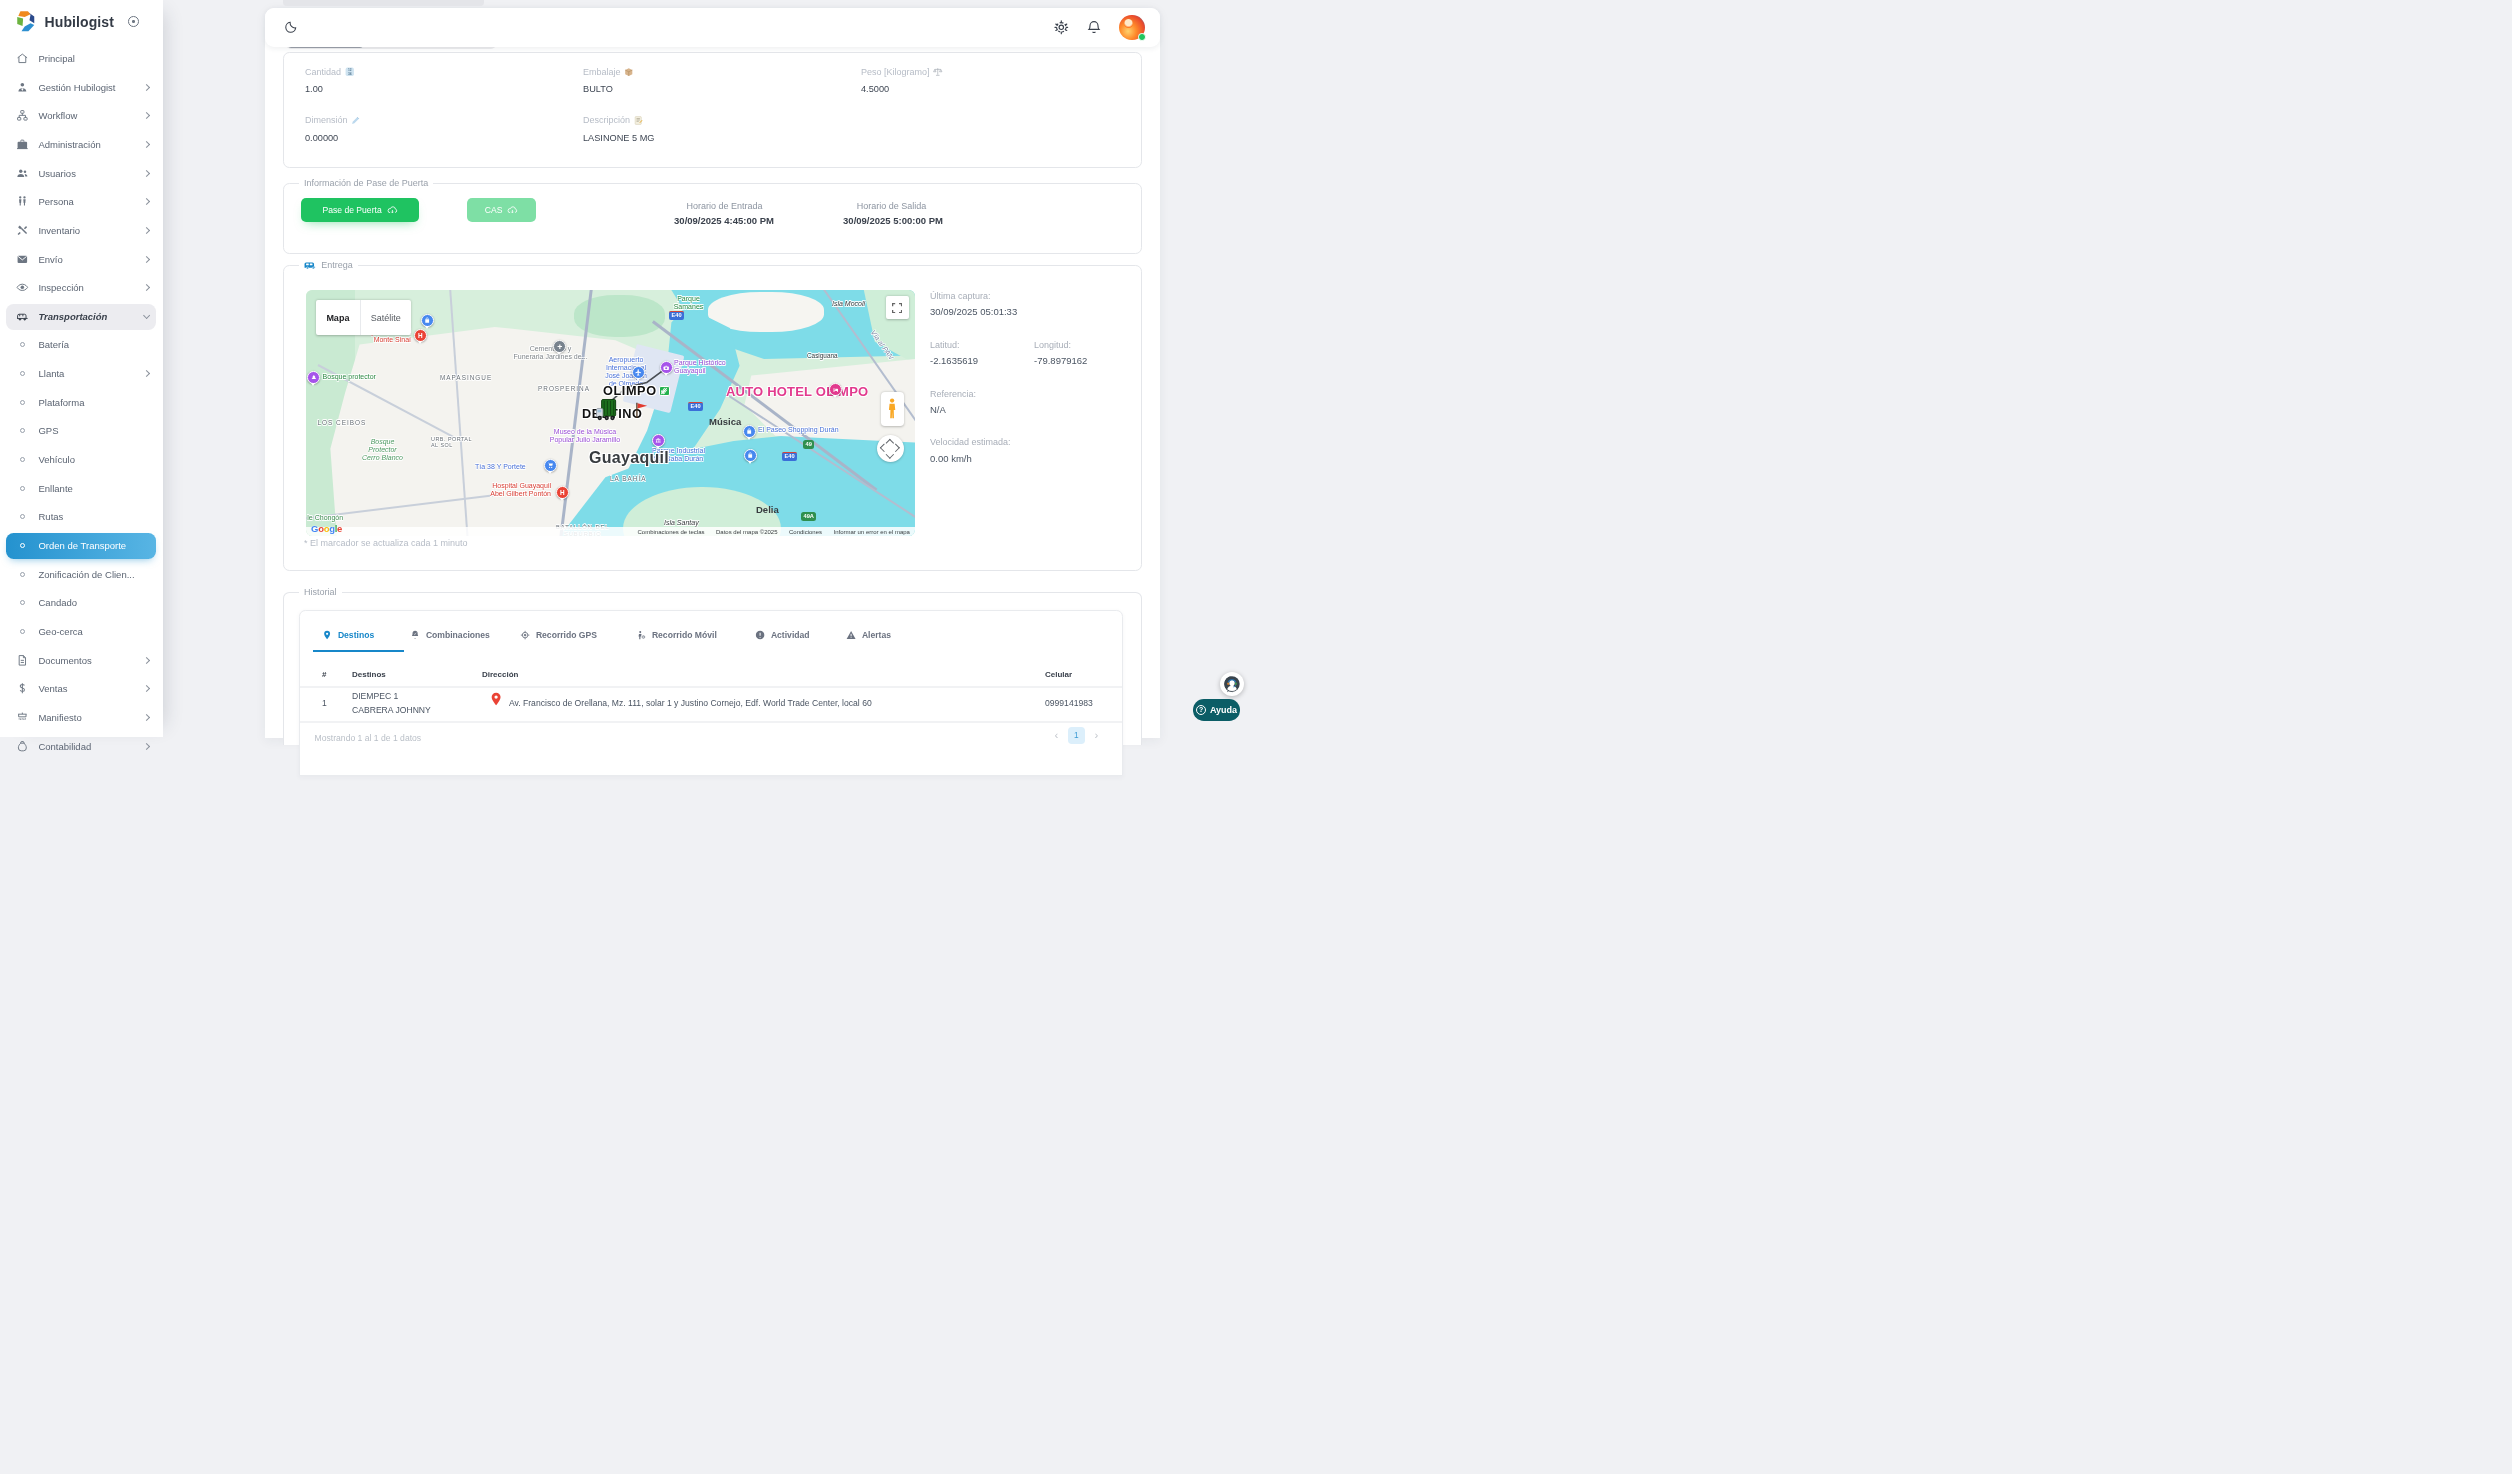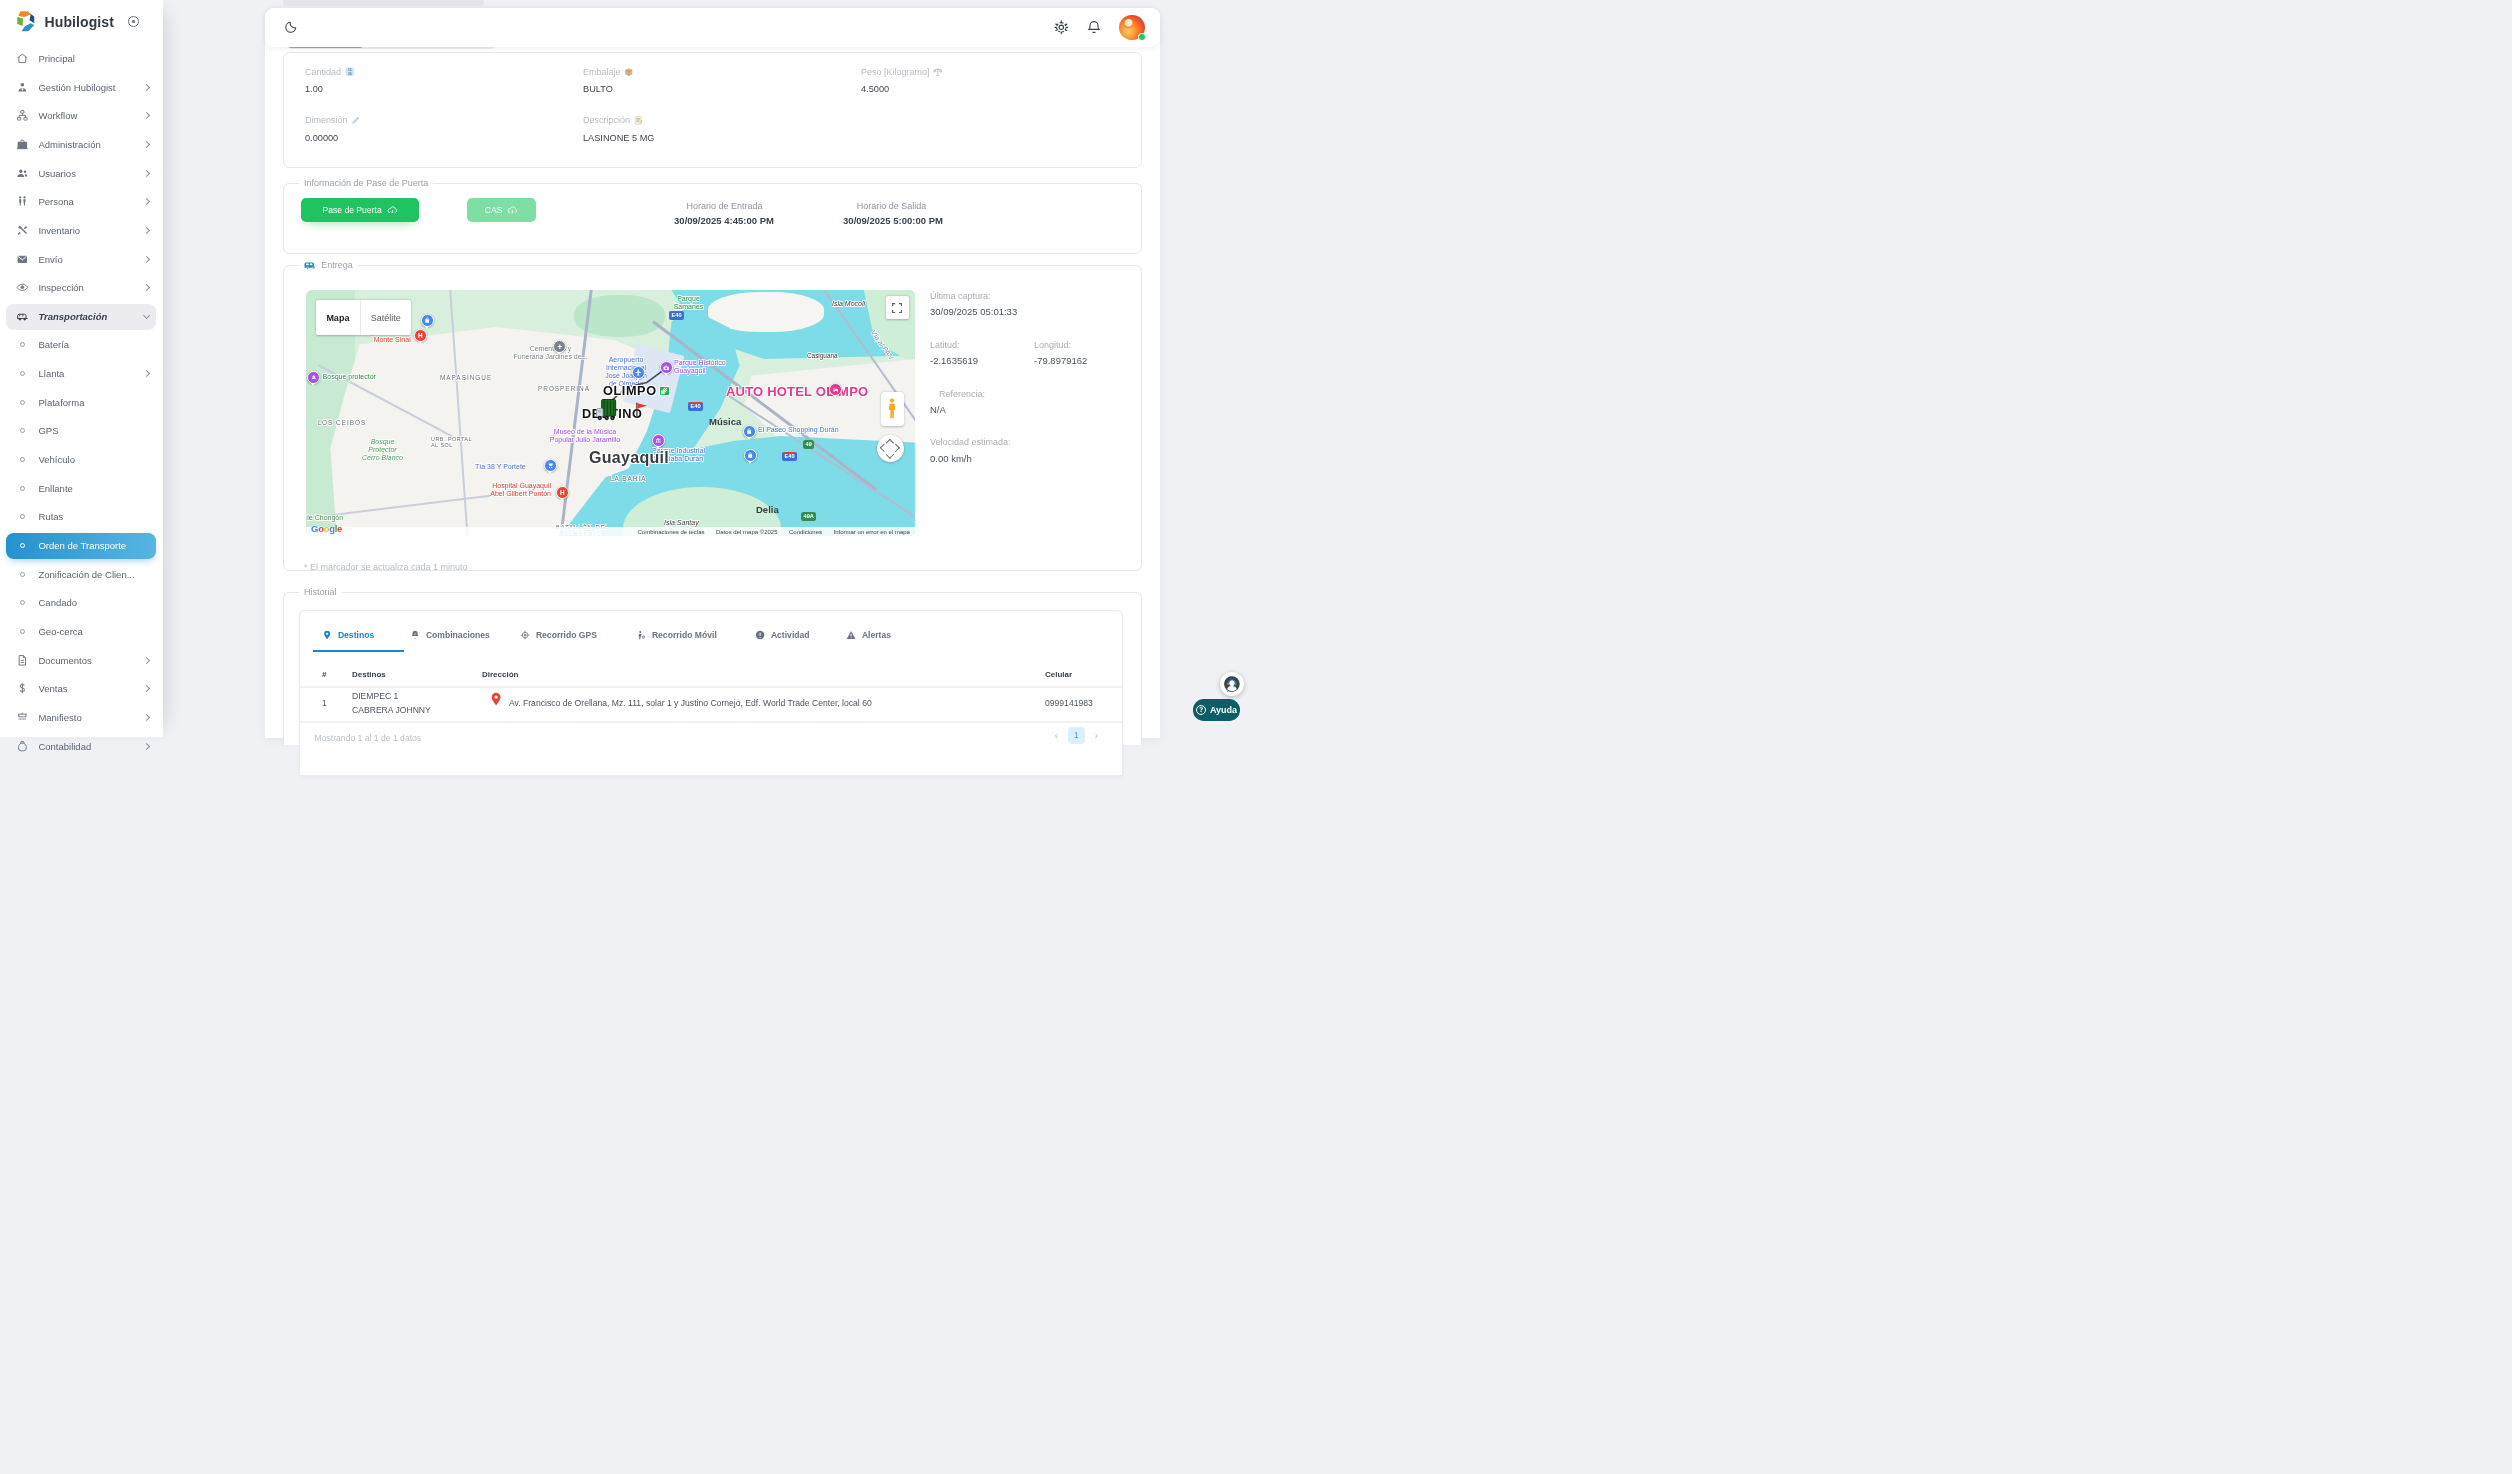--- a/index.html
+++ b/index.html
@@ -61,21 +61,21 @@
     font-size:8.6px; display:flex; align-items:center; justify-content:center; gap:5.1px; padding:0 11.5px;
     cursor:pointer; box-shadow:0 5.1px 10.2px -5.1px rgba(31,195,97,.55); }
   .btn-green.light { background:#7edfa5; box-shadow:none;text-align:center; }
 
   .h-label { position:absolute; font-size:9px; color:#8d95a1; }
   .h-value { position:absolute; font-size:9.5px; font-weight:bold; color:#3a414c; }
 
   .info-label { position:absolute; font-size:9px; color:#a8aeb8; }
   .info-value { position:absolute; font-size:9.5px; color:#4b5563; }
 
-  .note { position:absolute; font-size:9px; color:#b6bcc6;margin-top:24px; }
+  .note { position:absolute; font-size:9px; color:#b6bcc6; }
 
   
   .map { position:absolute; left:306px; top:290px; width:609px; height:246px; border-radius:6.4px;
     overflow:hidden; background:#d7efdc; }
   .map * { pointer-events:none; }
   .mp { position:absolute; }
   .m-lbl { position:absolute; font-size:7px; font-weight:500; white-space:pre-line; line-height:1.15;
     text-shadow:-0.6px -0.6px 0 #fff,0.6px -0.6px 0 #fff,-0.6px 0.6px 0 #fff,0.6px 0.6px 0 #fff,0 0.6px 0 #fff,0 -0.6px 0 #fff; }
   .m-blue { color:#4a72d9; } .m-green { color:#2e8b46; } .m-purple { color:#9b4fd6; }
   .m-red { color:#d93d33; } .m-dark { color:#3c4043; } .m-grey { color:#80868b; }
@@ -664,21 +664,21 @@
 </div>
 
 <div class="note" style="left:304px; top:538px; position:absolute;">* El marcador se actualiza cada 1 minuto</div>
 
 <div class="info-label" style="left:930px; top:291px;">Última captura:</div>
 <div class="info-value" style="left:930px; top:306px;">30/09/2025 05:01:33</div>
 <div class="info-label" style="left:930px; top:340px;">Latitud:</div>
 <div class="info-value" style="left:930px; top:355px;">-2.1635619</div>
 <div class="info-label" style="left:1034px; top:340px;">Longitud:</div>
 <div class="info-value" style="left:1034px; top:355px;">-79.8979162</div>
-<div class="info-label" style="left:930px; top:389px;margin-left:9px;">Referencia:</div>
+<div class="info-label" style="left:930px; top:389px;">Referencia:</div>
 <div class="info-value" style="left:930px; top:404px;">N/A</div>
 <div class="info-label" style="left:930px; top:437px;">Velocidad estimada:</div>
 <div class="info-value" style="left:930px; top:453px;">0.00 km/h</div>
 
 <div class="obox" style="left:283px; top:592px; width:859px; height:153px; border-bottom:none; border-radius:6.4px 6.4px 0 0;"></div>
 <div class="legend" style="left:299px; top:587px;">
   <span>Historial</span>
 </div>
 <div class="hist-card">
   <div class="tab active" style="left:22px;">

